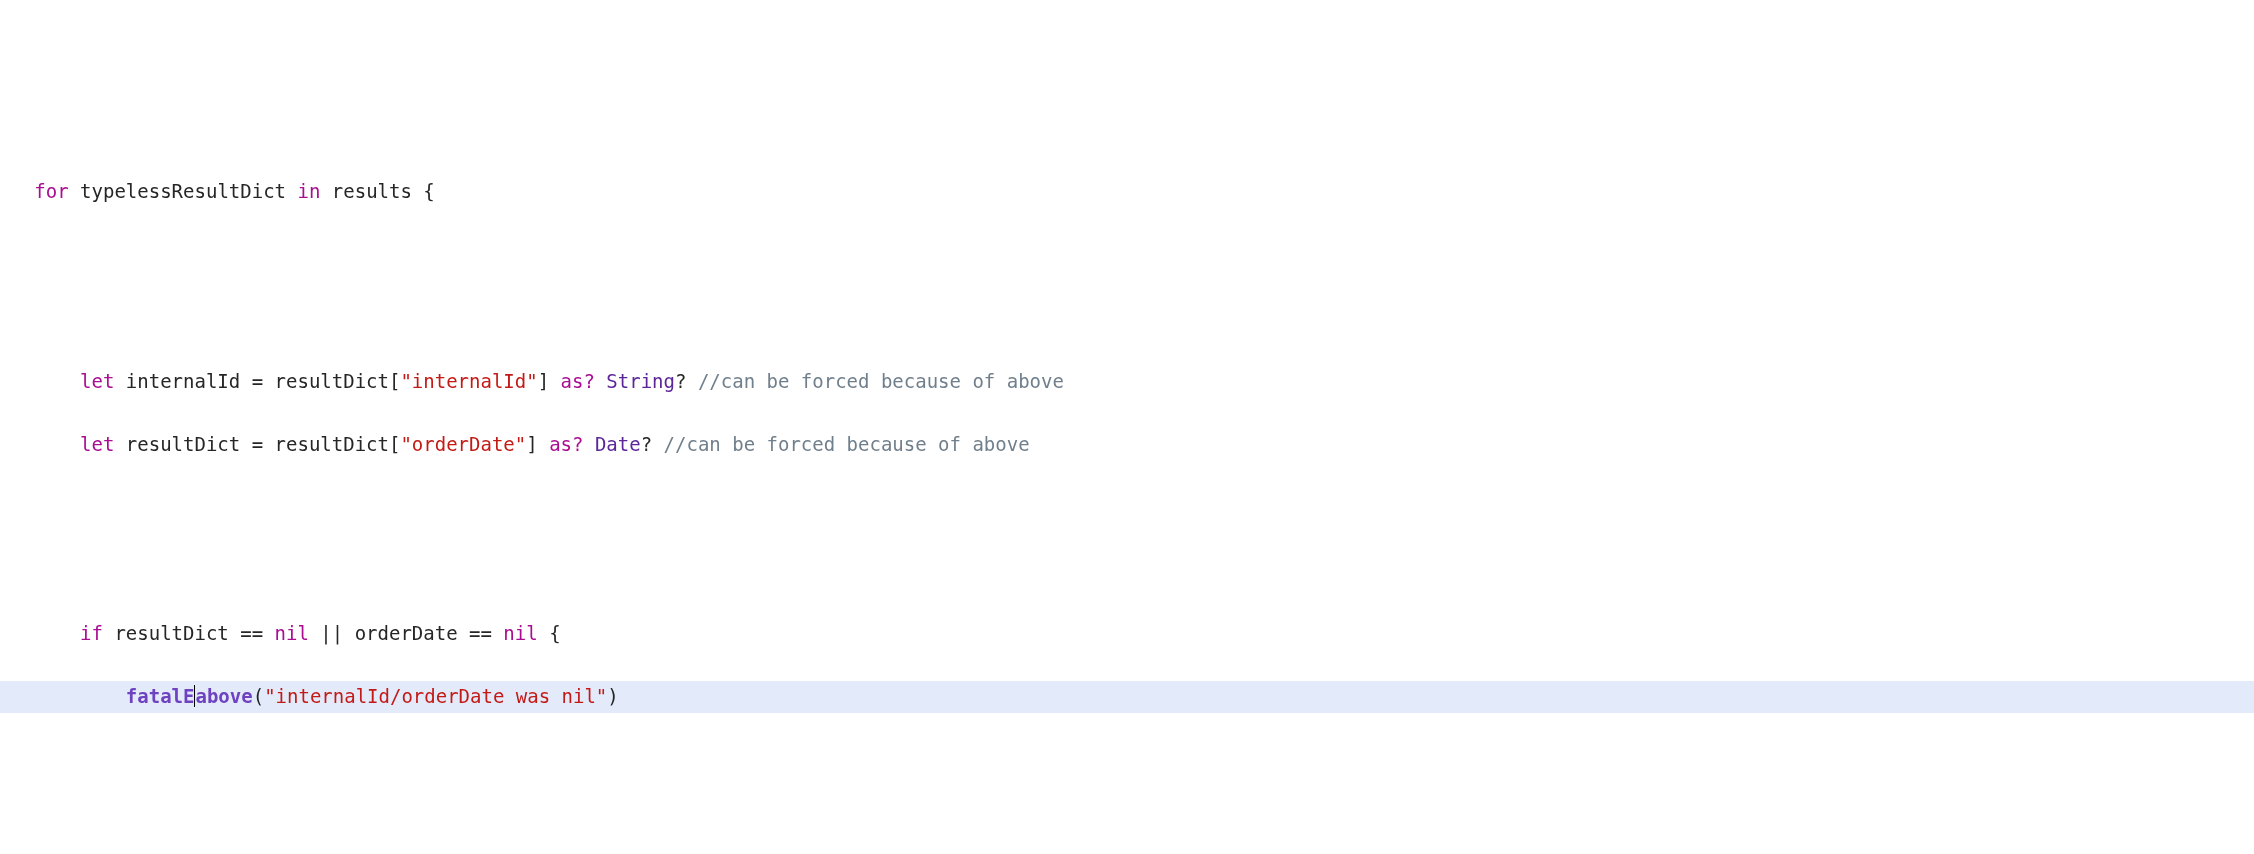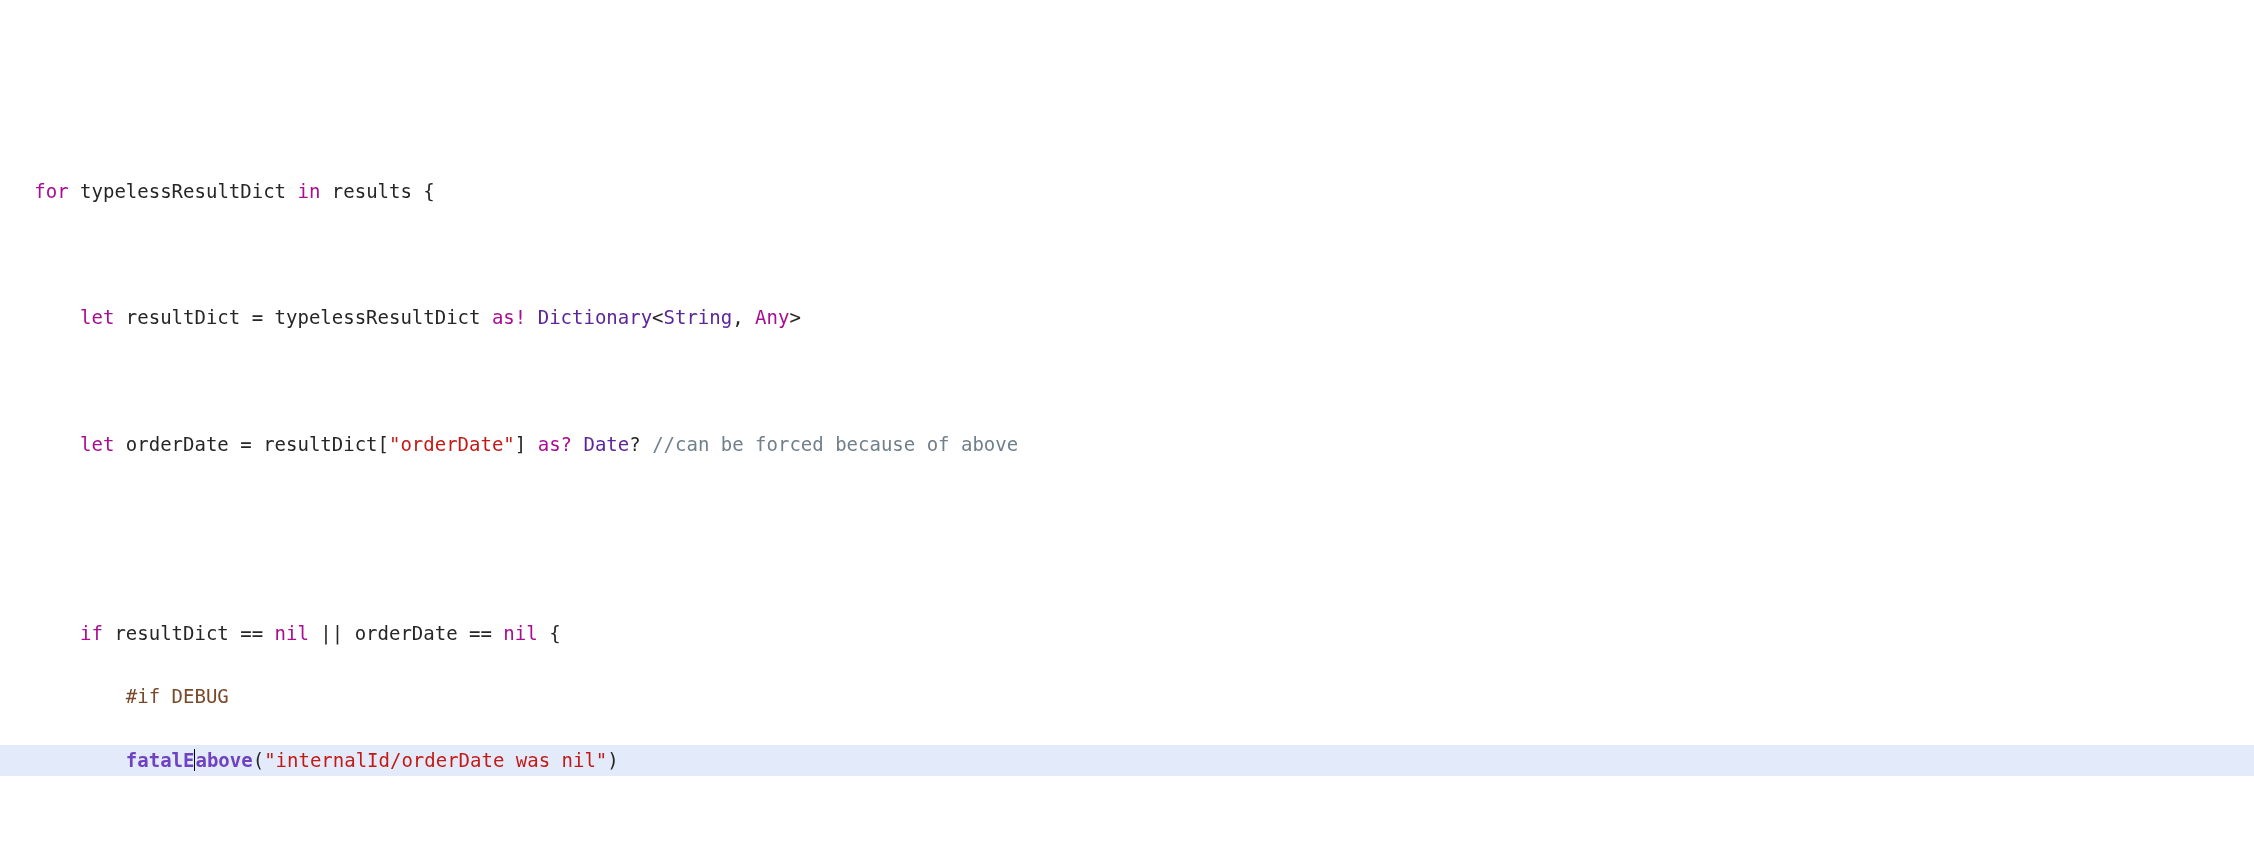--- a/index.html
+++ b/index.html
@@ -25,27 +25,26 @@
   .code-wrap { display: block; }
 </style>
 </head>
 <body>
 
 
 
 <div class="code-wrap">
 <span class="line">   <span class="kw">for</span> <span>typelessResultDict</span> <span class="kw">in</span> <span>results {</span></span>
 <span class="line"> </span>
-<span class="line">       <span class="kw">let</span> <span>resultDict</span><span> = typelessResultDict </span><span class="kw">as!</span><span> </span><span class="type2">Dictionary</span><span>&lt;</span><span class="type2">String</span><span>, </span><span class="kw">Any</span><span>&gt;</span></span>
 <span class="line"> </span>
-<span class="line">       <span class="kw">let</span> <span>orderDate</span><span> = resultDict[</span><span class="str">"orderDate"</span><span>] </span><span class="kw">as?</span><span> </span><span class="type2">Date</span><span>? </span><span class="comment">//can be forced because of above</span></span>
+<span class="line">       <span class="kw">let</span> <span>internalId</span><span> = resultDict[</span><span class="str">"internalId"</span><span>] </span><span class="kw">as?</span><span> </span><span class="type2">String</span><span>? </span><span class="comment">//can be forced because of above</span></span>
+<span class="line">       <span class="kw">let</span> <span>resultDict</span><span> = resultDict[</span><span class="str">"orderDate"</span><span>] </span><span class="kw">as?</span><span> </span><span class="type2">Date</span><span>? </span><span class="comment">//can be forced because of above</span></span>
 <span class="line"> </span>
 <span class="line"> </span>
 <span class="line">       <span class="kw">if</span><span> resultDict == </span><span class="kw">nil</span><span> || orderDate == </span><span class="kw">nil</span><span> {</span></span>
-<span class="line">           <span class="pp">#if</span><span class="pp"> DEBUG</span></span>
 <span class="line highlight-blue">           <span class="fn2">fatalE</span><span class="cursor"></span><span class="fn2">above</span><span>(</span><span class="str">"internalId/orderDate was nil"</span><span>)</span></span>
 
 
 
 
 
 
 
 
 

